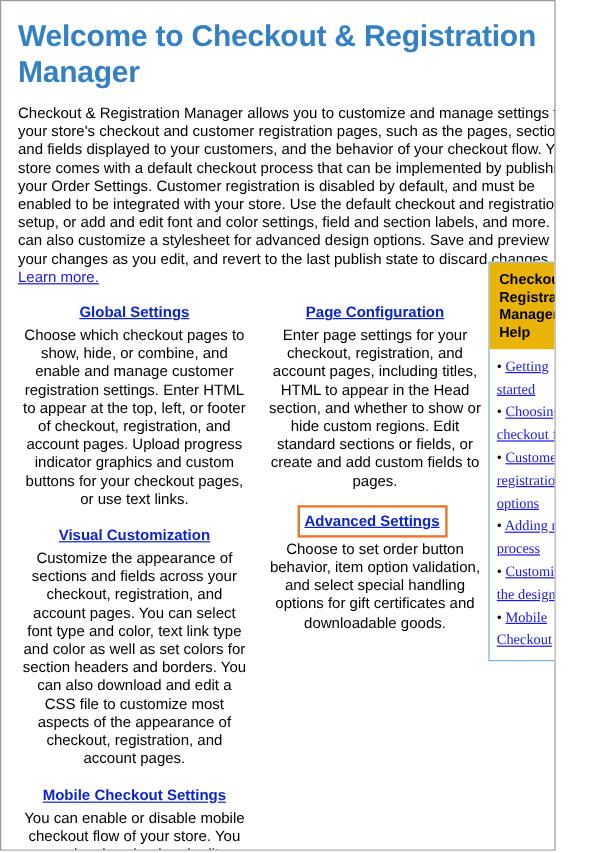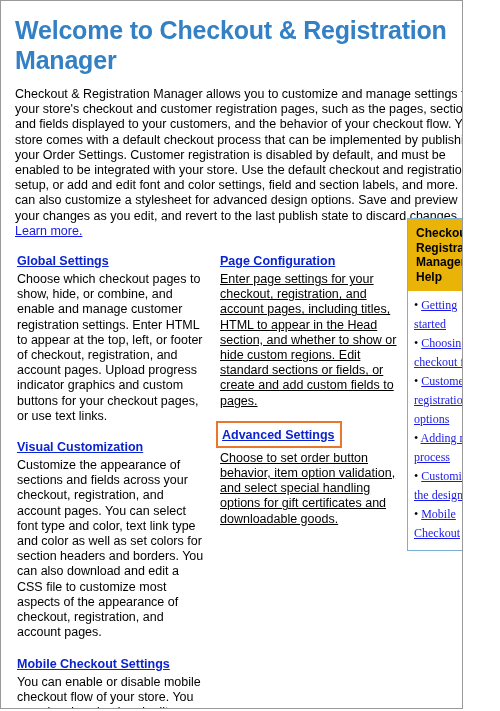--- a/index.html
+++ b/index.html
@@ -49,40 +49,40 @@
     position: absolute;
     left: 2px;
     top: 0;
     width: 190px;
   }
   .col-mid {
     position: absolute;
     left: 205px;
     top: 0;
     width: 185px;
-    text-decoration: underline;
   }
   .section-heading {
     font-size: 12.5px;
     font-weight: bold;
     color: #0b24cf;
     text-decoration: underline;
     display: inline-block;
     line-height: 15px;
     margin: 0;
     cursor: pointer;
   }
   .section-body {
     color: #000000;
     font-size: 12.5px;
     line-height: 15.2px;
     margin: 3px 0 0 0;
   }
   .block {
     margin-bottom: 13px;
+    text-align: center;
   }
   .highlight-box {
     display: inline-block;
     border: 2px solid #e8762c;
     padding: 2px 5px 3px 4px;
     margin-left: -4px;
     margin-top: -1px;
   }
   .help-panel {
     position: absolute;

